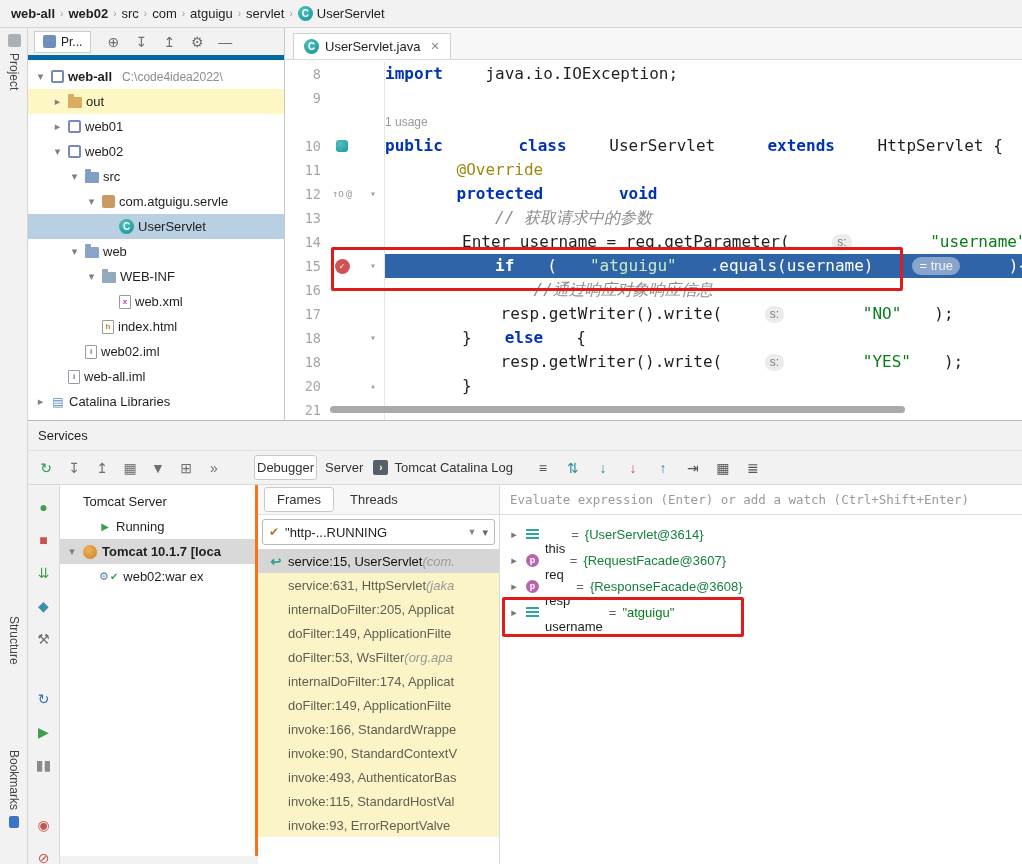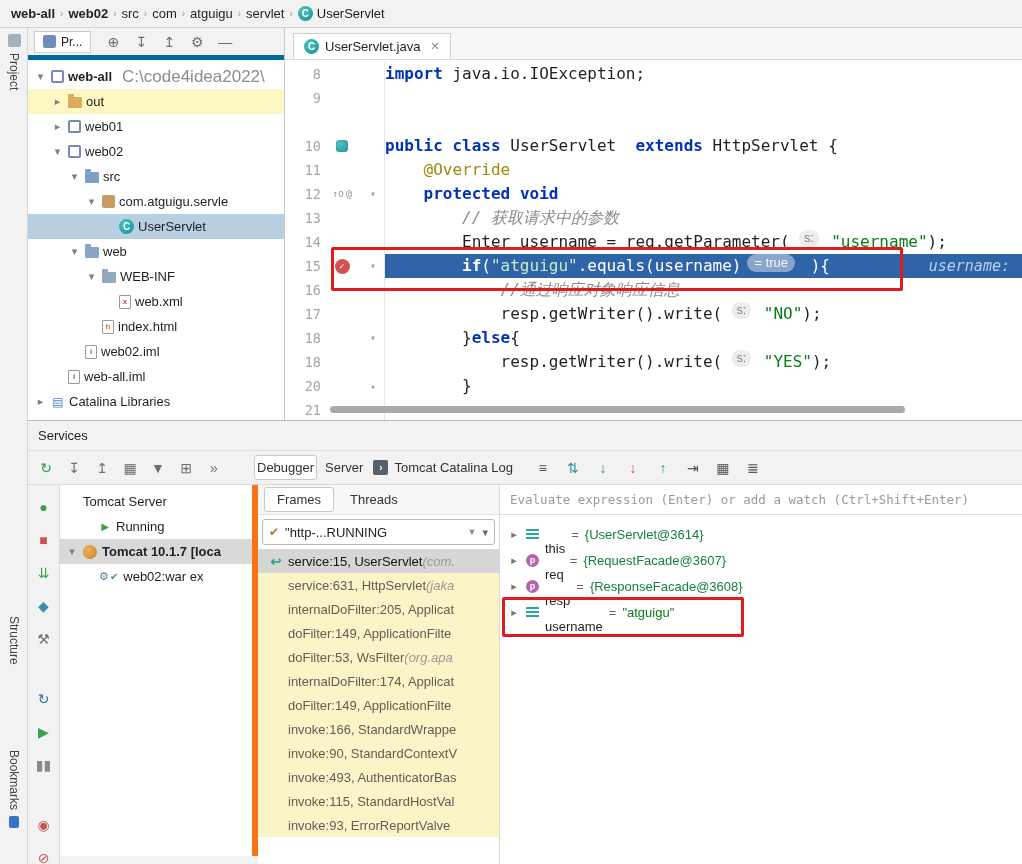--- a/index.html
+++ b/index.html
@@ -52,38 +52,38 @@
 #project-panel{position:absolute;left:28px;top:28px;width:257px;height:392px;background:#fff;
   border-right:1px solid #c9c9c9;overflow:hidden;}
 .pp-header{height:32px;background:#f2f2f2;border-bottom:5px solid #0369a1;display:flex;align-items:center;padding:0 6px;gap:6px;}
 .pp-tab{display:flex;align-items:center;gap:5px;background:#fff;border:1px solid #ccc;padding:3px 8px;font-size:12px;}
 .pp-icons{display:flex;align-items:center;gap:8px;margin-left:6px;color:#666;}
 #project-tree{padding-top:4px;}
 .tree-row{height:25px;display:flex;align-items:center;gap:4px;white-space:nowrap;}
 .tree-row .chev{width:13px;color:#808080;font-size:11px;text-align:center;flex:none;}
 .tree-row.sel{background:#b9cfe2;}
 .tree-row.hl-yellow{background:#fdf7c3;}
-.tree-row .detail{color:#8c8c8c;margin-left:6px;font-size:17px;text-align:right;}
+.tree-row .detail{color:#8c8c8c;margin-left:6px;font-size:12px;text-align:right;}
 
 
 #editor{position:absolute;left:285px;top:28px;width:737px;height:392px;background:#fff;overflow:hidden;}
 .ed-tabbar{height:32px;background:#f7f7f7;border-bottom:1px solid #d9d9d9;display:flex;align-items:flex-end;padding-left:8px;}
 .ed-tab{display:flex;align-items:center;gap:6px;background:#fff;border:1px solid #d0d0d0;border-bottom:none;padding:5px 10px;font-size:13px;}
 .tab-close{color:#888;font-size:11px;margin-left:4px;}
 #code-area{position:absolute;top:34px;left:0;right:0;font-family:"DejaVu Sans Mono",monospace;font-size:16px;}
 .code-line{display:flex;height:24px;line-height:24px;}
 .gutter{flex:none;width:100px;display:flex;align-items:center;background:#fff;border-right:1px solid #e6e6e6;}
 .lnum{width:36px;text-align:right;color:#a6a6a6;font-size:13.5px;flex:none;font-family:"DejaVu Sans Mono",monospace;}
 .gslot{width:42px;display:flex;align-items:center;justify-content:center;gap:2px;flex:none;}
 .fslot{width:20px;display:flex;align-items:center;justify-content:center;flex:none;}
 .fold{color:#9e9e9e;font-size:10px;}
 .bp{width:15px;height:15px;border-radius:50%;background:#d25252;color:#fff;font-size:9px;display:flex;align-items:center;justify-content:center;}
 .gclass{width:12px;height:12px;border-radius:3px;background:radial-gradient(circle at 35% 30%,#51c0c0,#1d9898);}
 .govr,.gann{color:#9a9a9a;font-size:10px;}
-.lbody{flex:1;display:flex;white-space:pre;min-width:0;overflow:hidden;}
+.lbody{flex:1;display:flex;align-items:center;white-space:pre;min-width:0;overflow:hidden;gap:33px;}
 .lbody span{white-space:pre;}
 .t{color:#1f1f1f;}
 .kw{color:#0033b3;font-weight:bold;}
 .str{color:#067d17;}
 .com{color:#8c8c8c;font-style:italic;}
 .ann{color:#9e880d;}
 .pill{flex:none;background:#ececec;color:#7c7c7c;border-radius:8px;padding:0 5px;
   font-family:"Liberation Sans",sans-serif;font-size:12px;height:17px;line-height:17px;margin-right:3px;}
 .usage{color:#999;font-family:"Liberation Sans",sans-serif;font-size:12px;}
 .exec{background:#2f64a8;}
@@ -105,21 +105,21 @@
 .svc-toolbar{position:absolute;left:0;top:30px;right:0;height:34px;display:flex;align-items:center;
   padding-left:8px;border-bottom:1px solid #d9d9d9;background:#f2f2f2;}
 .svc-left-icons{display:flex;align-items:center;gap:8px;}
 #svc-tabs{display:flex;align-items:center;gap:6px;margin-left:30px;}
 .svc-tab{display:flex;align-items:center;gap:6px;padding:4px 2px;color:#333;font-size:13px;}
 .svc-tab.sel{background:#fff;border:1px solid #c9c9c9;border-radius:3px;}
 .log-icons{display:flex;align-items:center;gap:10px;margin-left:18px;}
 .svc-strip{position:absolute;left:0;top:64px;bottom:0;width:32px;border-right:1px solid #d9d9d9;
   display:flex;flex-direction:column;align-items:center;padding-top:12px;gap:13px;background:#f2f2f2;overflow:hidden;}
 .strip-gap{height:14px;flex:none;}
-#svc-tree{position:absolute;left:32px;top:64px;bottom:8px;width:198px;background:#fff;border-right:6px solid #f97316;
+#svc-tree{position:absolute;left:32px;top:64px;bottom:8px;width:198px;background:#fff;border-right:3px solid #f97316;
   padding-top:4px;overflow:hidden;}
 .svc-row{height:25px;display:flex;align-items:center;gap:5px;white-space:nowrap;}
 .svc-row .chev{width:12px;color:#808080;font-size:11px;text-align:center;flex:none;}
 .svc-row.sel{background:#d9d9d9;}
 .dbg-col{position:absolute;left:230px;top:64px;bottom:0;width:242px;background:#fff;border-right:1px solid #d9d9d9;overflow:hidden;}
 .dbg-tabs{height:30px;background:#f7f7f7;border-bottom:1px solid #e0e0e0;display:flex;align-items:center;padding-left:6px;gap:4px;}
 .dbg-tab{padding:4px 12px;font-size:13px;color:#333;}
 .dbg-tab.sel{background:#fff;border:1px solid #c9c9c9;border-radius:3px;}
 .thread-combo{margin:4px;height:26px;border:1px solid #b9b9b9;border-radius:3px;background:#fff;
   display:flex;align-items:center;padding:0 6px;gap:6px;}
@@ -316,20 +316,21 @@
           <span class="fslot"></span>
         </span>
         <span class="lbody"></span>
       </div>
       <div class="code-line">
         <span class="gutter">
           <span class="lnum"></span>
           <span class="gslot"></span>
           <span class="fslot"></span>
         </span>
+        <span class="lbody"><span class="usage">1 usage</span></span>
       </div>
       <div class="code-line">
         <span class="gutter">
           <span class="lnum">10</span>
           <span class="gslot">
             <span class="gclass"></span>
           </span>
           <span class="fslot"></span>
         </span>
         <span class="lbody"><span class="kw">public</span><span class="t"> </span><span class="kw">class</span><span class="t"> UserServlet  </span><span class="kw">extends</span><span class="t"> HttpServlet {</span></span>

